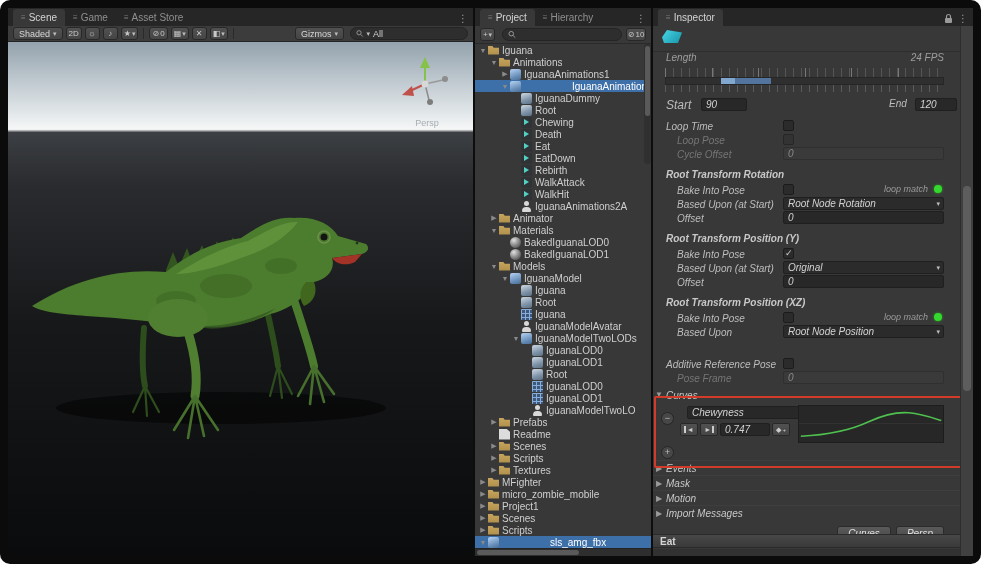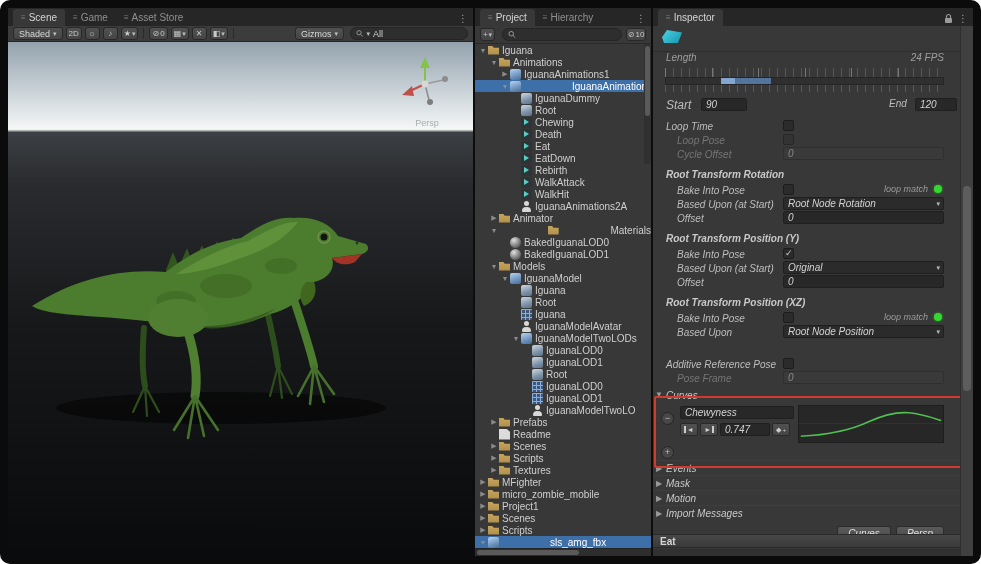--- a/index.html
+++ b/index.html
@@ -101,21 +101,21 @@
   #startend-row .e-field { position:absolute; left:262px; width:42px; }
 
   .group { margin-top:6px; }
 
   
   #curves-row { position:relative; height:14px; margin-top:6px; padding-left:13px; font-size:10px; color:#c8c8c8; }
   #curves-row .fold { position:absolute; left:2px; font-size:8px; color:#9a9a9a; }
   #curves-editor { position:relative; height:42px; }
   .circle-btn { position:absolute; width:13px; height:13px; border-radius:50%; background:#474747; border:1px solid #262626; color:#c0c0c0; font-size:9px; line-height:11px; text-align:center; }
   #curve-minus { left:8px; top:8px; }
-  #curve-name { position:absolute; left:27px; top:2px; width:114px; }
+  #curve-name { position:absolute; left:34px; top:2px; width:114px; }
   #transport { position:absolute; left:27px; top:19px; display:flex; gap:2px; align-items:center; }
   .step-btn { width:18px; height:13px; background:linear-gradient(#515151,#454545); border:1px solid #282828; border-radius:2px; color:#cccccc; font-size:7px; display:flex; align-items:center; justify-content:center; gap:1px; }
   .step-bar { width:1.5px; height:7px; background:#cccccc; }
   #time-field { width:50px; height:13px; }
   #key-btn { width:18px; height:13px; background:linear-gradient(#515151,#454545); border:1px solid #282828; border-radius:2px; color:#cccccc; font-size:7px; display:flex; align-items:center; justify-content:center; }
   #key-btn .kplus { font-size:6px; margin-left:1px; }
   #curve-preview { position:absolute; left:145px; right:16px; top:1px; height:38px; background:#272727; border:1px solid #1d1d1d; }
   #plus-row { position:relative; height:14px; }
   #curve-plus { left:8px; top:0; }
 
@@ -354,21 +354,21 @@
           <div class="trow" style="padding-left: 36px;">
           <span class="expander"></span>
           <span class="icon ic-avatar"></span>
           <span class="tlabel">IguanaAnimations2A</span>
         </div>
           <div class="trow exp-closed" style="padding-left: 14px;">
           <span class="expander"></span>
           <span class="icon ic-folder"></span>
           <span class="tlabel">Animator</span>
         </div>
-          <div class="trow exp-open" style="padding-left: 14px; justify-content: space-between;">
+          <div class="trow exp-open" style="padding-left: 14px;">
           <span class="expander"></span>
           <span class="icon ic-folder"></span>
           <span class="tlabel">Materials</span>
         </div>
           <div class="trow" style="padding-left: 25px;">
           <span class="expander"></span>
           <span class="icon ic-material"></span>
           <span class="tlabel">BakedIguanaLOD0</span>
         </div>
           <div class="trow" style="padding-left: 25px;">

